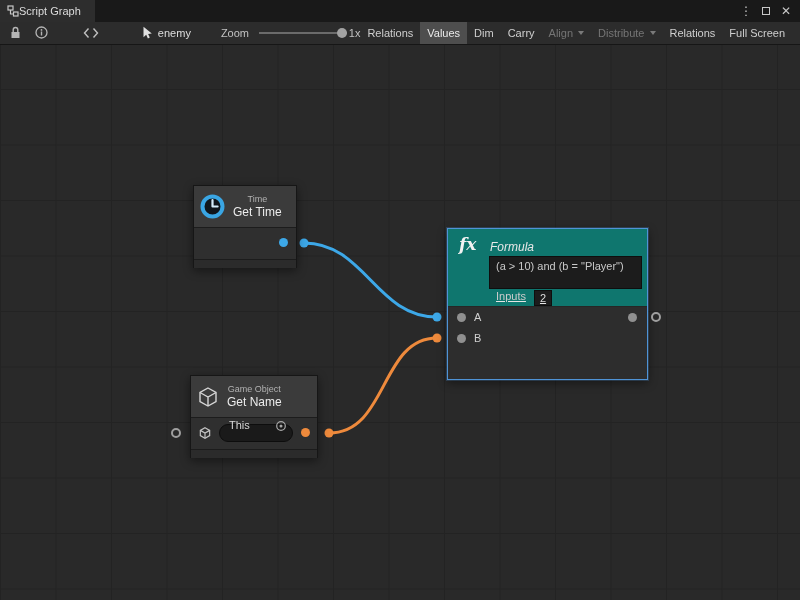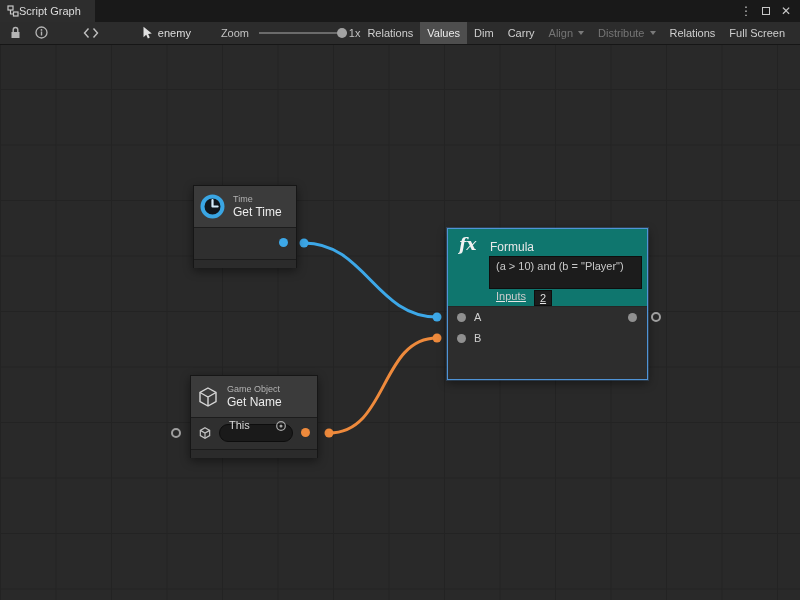--- a/index.html
+++ b/index.html
@@ -45,36 +45,36 @@
   #wires path { pointer-events:stroke; }
   .wire { fill:none; stroke-width:3; stroke-linecap:round; cursor:pointer; }
   .wire-blue { stroke:var(--wire-blue); }
   .wire-orange { stroke:var(--wire-orange); }
   .ep-blue { fill:var(--wire-blue); }
   .ep-orange { fill:var(--wire-orange); }
 
   
   .node { position:absolute; background:#2f2f2f; border:1px solid #161616; box-shadow:0 3px 9px rgba(0,0,0,.45); color:#e4e4e4; cursor:grab; }
   .node-header { display:flex; align-items:center; gap:7px; padding:0 8px 0 5px; background:#3b3b3b; height:42px; border-bottom:1px solid #1c1c1c; }
-  .node-cat { font-size:9px; color:#b2b2b2; line-height:1.25; }
+  .node-cat { font-size:9px; color:#b2b2b2; line-height:1.25;text-align:center; }
   .node-title { font-size:12px; color:#ececec; line-height:1.2; }
   .node-body { position:relative; background:#2f2f2f; }
   .node-footer { height:9px; border-top:1px solid #1c1c1c; background:#2b2b2b; }
 
   .dot { position:absolute; width:9px; height:9px; border-radius:50%; cursor:crosshair; }
   .dot-blue { background:var(--wire-blue); }
   .dot-orange { background:var(--wire-orange); }
   .dot-gray { background:var(--port-gray); }
   .ring { position:absolute; width:10px; height:10px; border:2px solid #9f9f9f; border-radius:50%; background:transparent; cursor:crosshair; }
 
   
   #node-formula { left:447px; top:183px; width:201px; height:152px; background:#2d2d2d; border:1px solid var(--selection); box-shadow:0 0 0 1px rgba(79,147,214,.25), 0 3px 9px rgba(0,0,0,.45); }
   .formula-header { position:relative; height:78px; background:#0f766e; border-bottom:1px solid #262626; }
   .fx-glyph { position:absolute; left:11px; top:5px; font-family:"DejaVu Serif", serif; font-style:italic; font-weight:bold; font-size:17px; color:#f2f2f2; }
-  .formula-title { position:absolute; left:42px; top:11px; font-size:12px; color:#e8e8e8; }
+  .formula-title { position:absolute; left:42px; top:11px; font-size:12px; color:#e8e8e8;font-style:italic; }
   .formula-field { position:absolute; left:41px; top:27px; width:153px; height:33px; background:#1c1c1c; border:1px solid #0e0e0e; padding:2px 6px; font-size:11px; line-height:1.3; color:#c9c9c9; overflow:hidden; cursor:text; }
   .inputs-row { position:absolute; left:48px; top:61px; display:flex; align-items:flex-start; gap:8px;text-decoration:underline; }
   .inputs-label { font-size:11px; color:#cccccc; }
   .inputs-box { background:#1c1c1c; border:1px solid #0e0e0e; min-width:17px; height:16px; padding:0 5px; display:flex; align-items:center; justify-content:center; font-size:11px; color:#dddddd; cursor:text; }
   .formula-body { position:relative; height:72px; background:#2d2d2d; }
   .port-label { position:absolute; font-size:11px; color:#cfcfcf; }
 
   
   #node-gettime { left:193px; top:140px; width:104px; height:83px; }
   #node-gettime .node-body { height:31px; }

